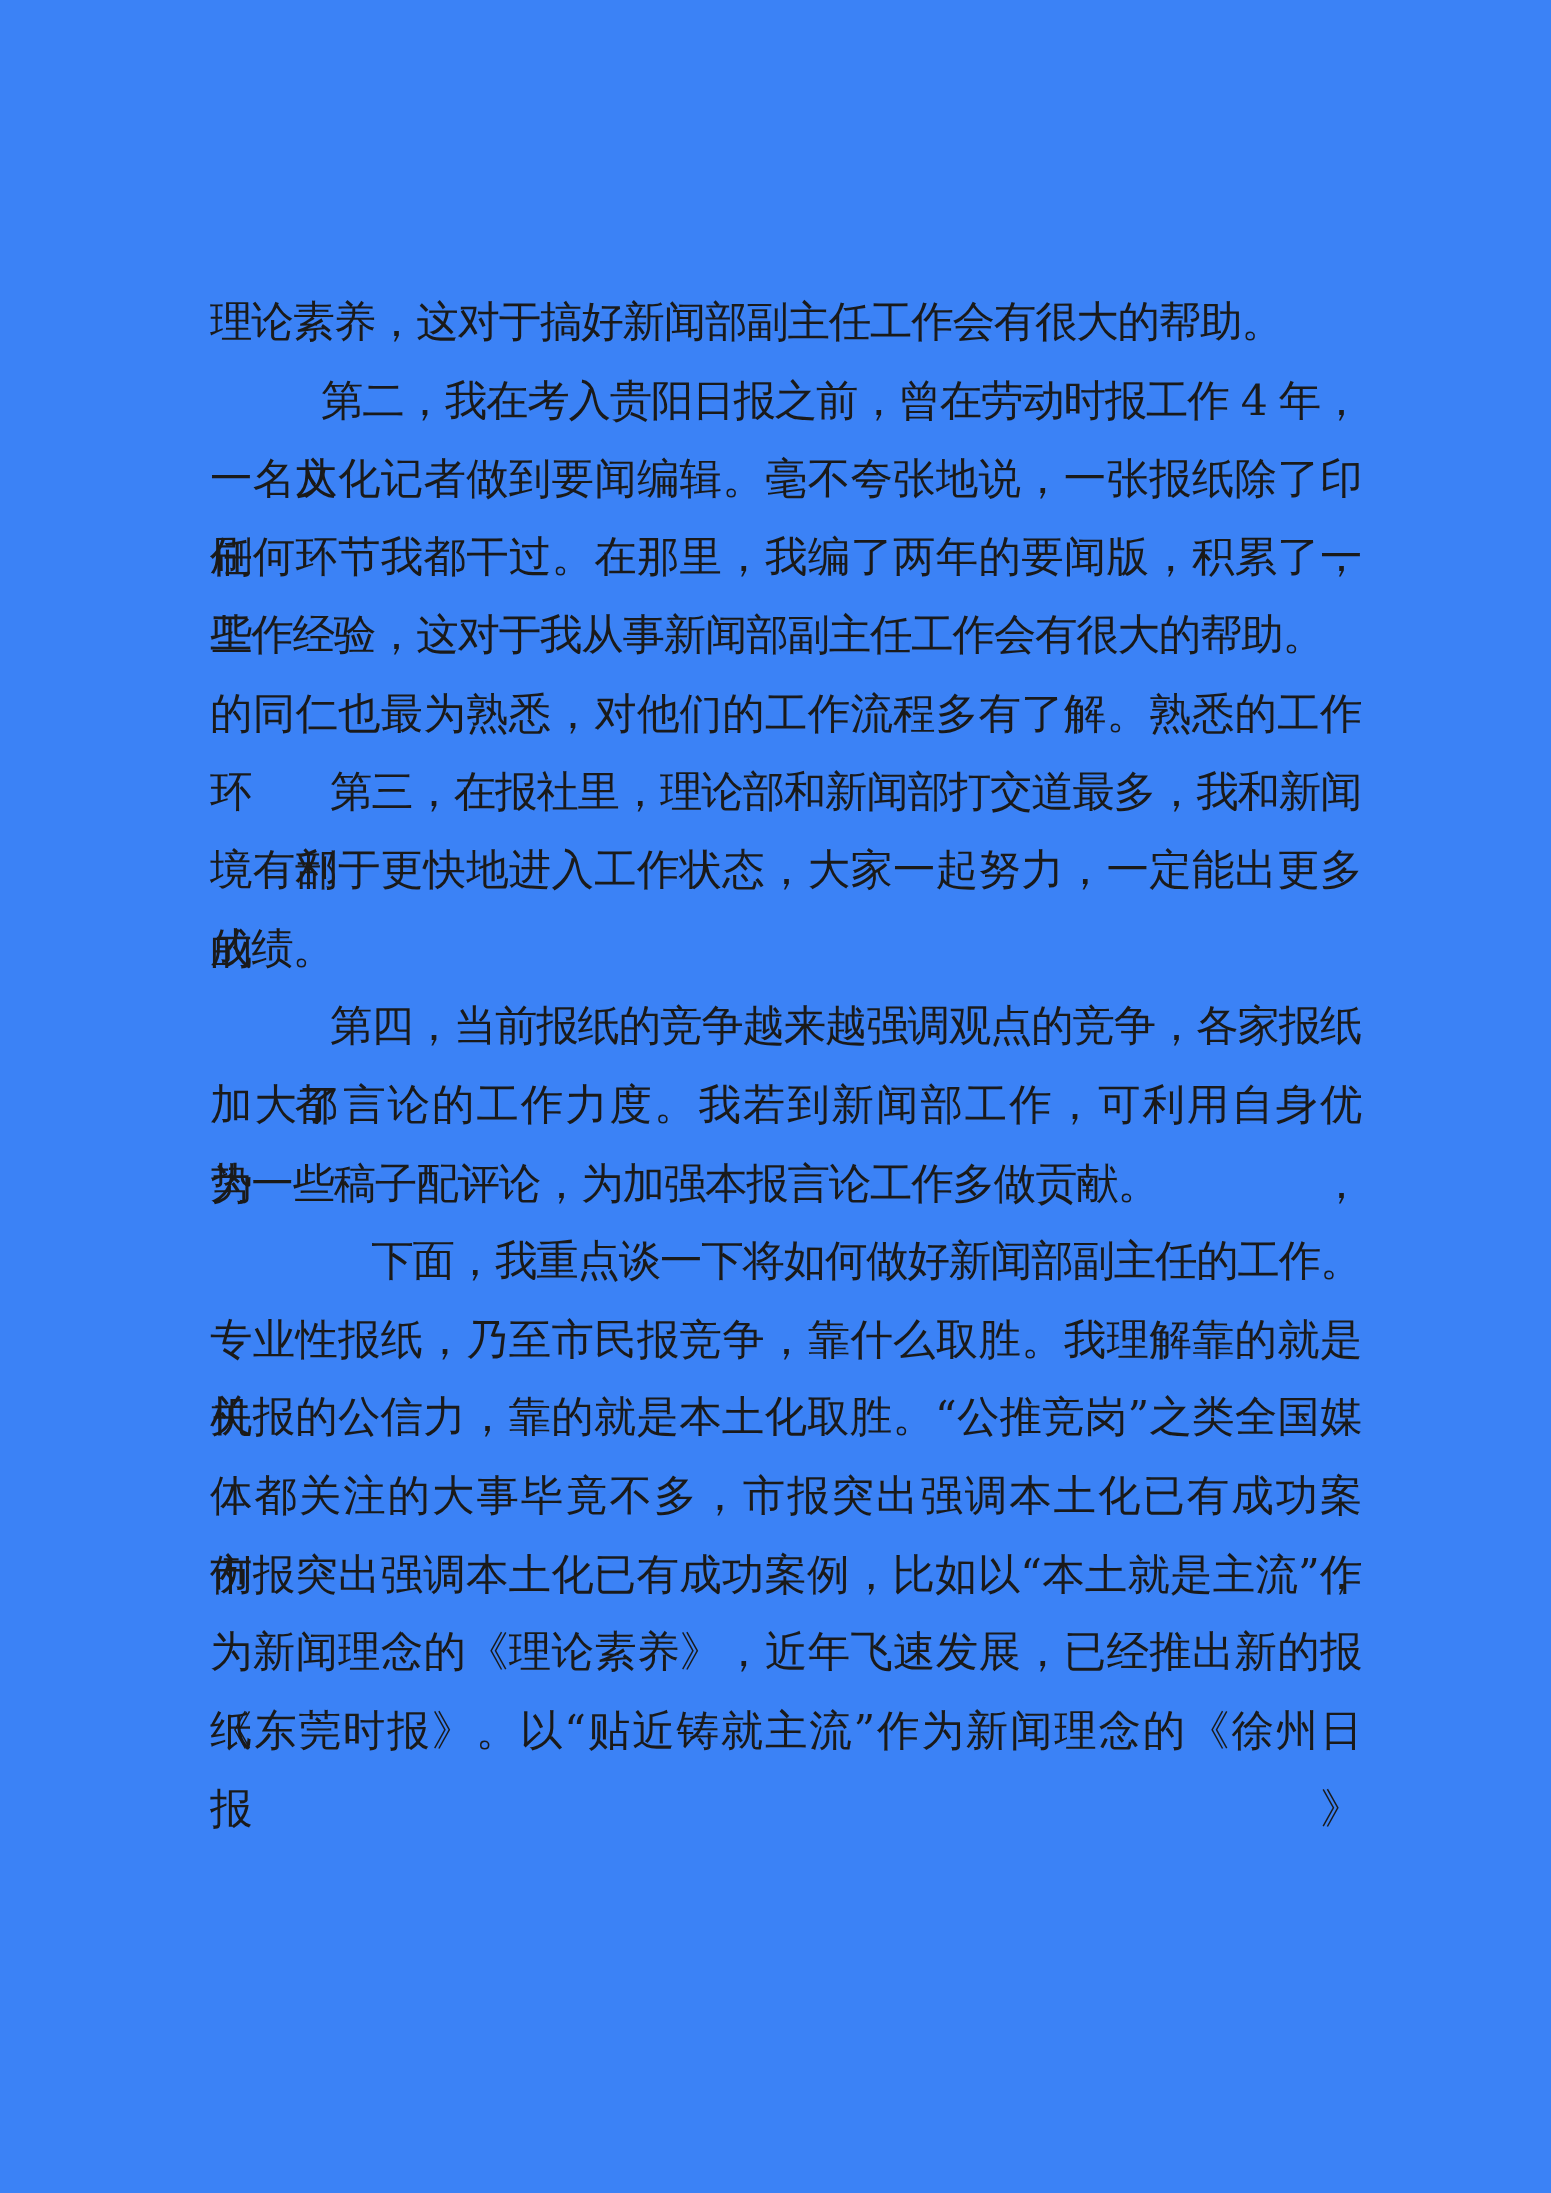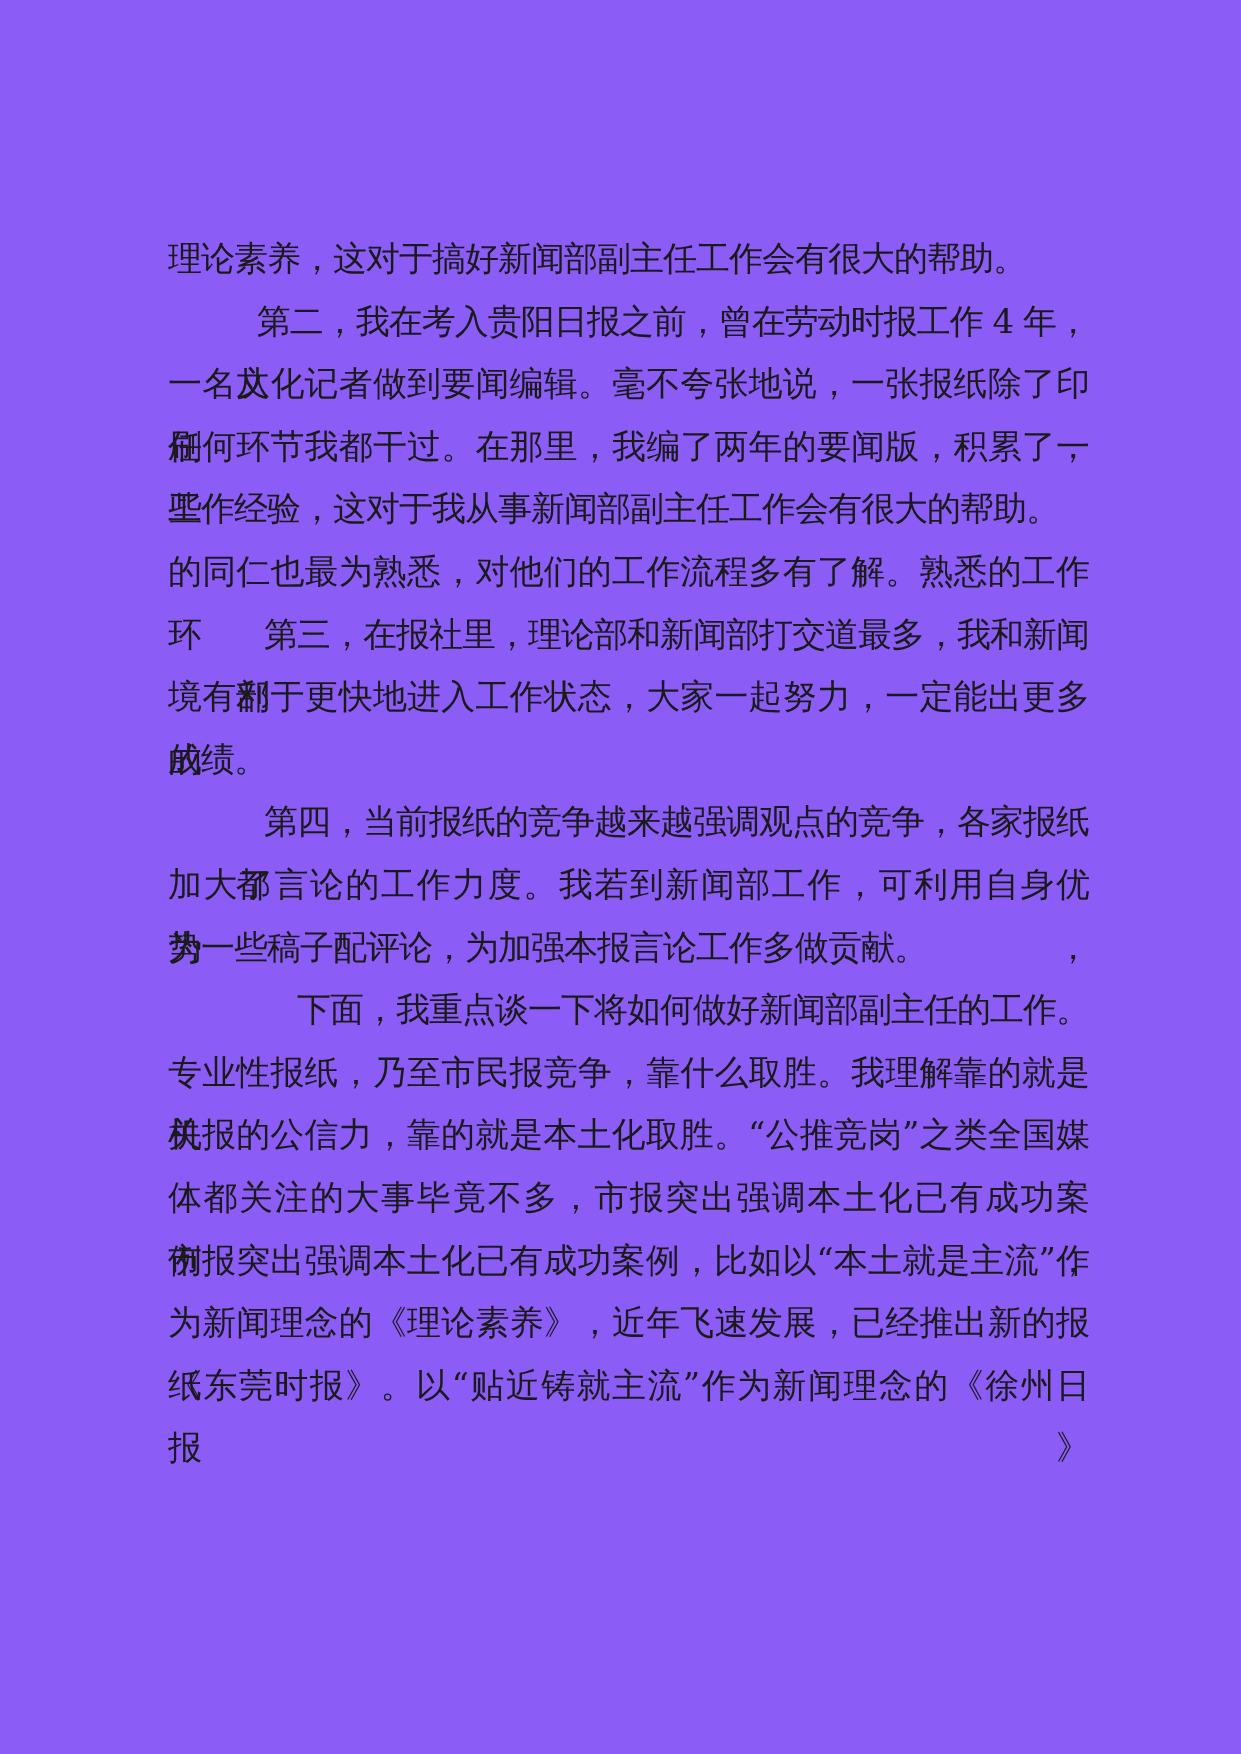--- a/index.html
+++ b/index.html
@@ -4,21 +4,21 @@
 <style>
   html, body {
     margin: 0;
     padding: 0;
     background: #ffffff;
   }
   .page {
     position: relative;
     width: 1241px;
     height: 1754px;
-    background: #8b5cf6;
+    background: #3b82f6;
     font-family: "DejaVu Serif", "Liberation Serif", serif;
     color: #1a1a1a;
     overflow: hidden;
   }
   .content {
     position: absolute;
     left: 168px;
     top: 227px;
     width: 921px;
   }

